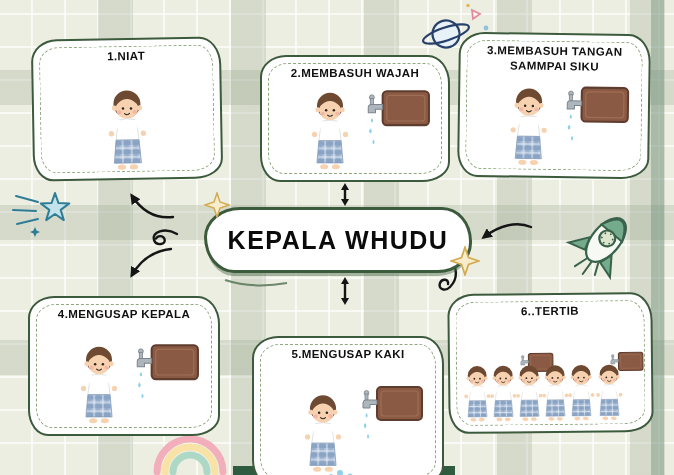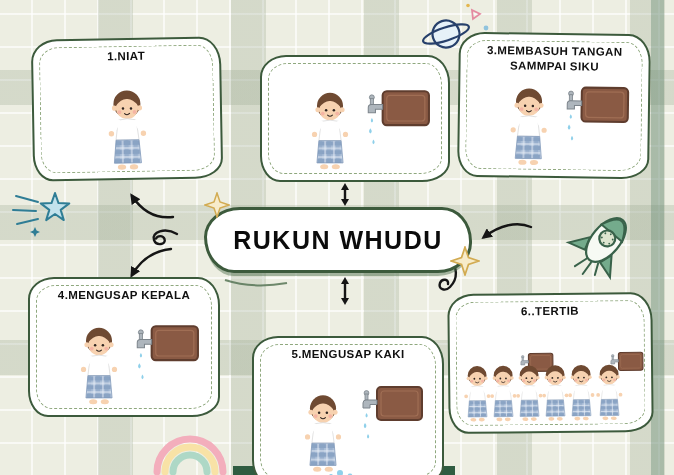--- a/index.html
+++ b/index.html
@@ -37,21 +37,21 @@
   }
   .scene{
     position:absolute; left:0; right:0; bottom:5px;
     display:flex; justify-content:center; z-index:2;
   }
   .scene-svg{ display:block; }
 
   .card-1{ left:32px;  top:38px;  width:190px; height:142px; transform:rotate(-1deg); }
   .card-2{ left:260px; top:55px;  width:190px; height:127px; }
   .card-3{ left:458px; top:33px;  width:192px; height:145px; transform:rotate(0.8deg); }
-  .card-4{ left:28px;  top:277px; width:192px; height:140px; }
+  .card-4{ left:28px;  top:296px; width:192px; height:140px; }
   .card-5{ left:252px; top:308px; width:192px; height:150px;margin-top:28px; }
   .card-6{ left:448px; top:293px; width:205px; height:140px; transform:rotate(-0.6deg); }
 
   .banner{
     position:absolute; left:204px; top:207px; width:268px; height:66px;
     background:#ffffff; border:3px solid #3c5a3c;
     border-radius:36px 30px 34px 30px / 30px 34px 30px 36px;
     display:flex; align-items:center; justify-content:center;
     z-index:4; box-shadow:0 5px 0 -2px rgba(74,107,74,0.45);
   }
@@ -197,20 +197,21 @@
     <h2 class="card-title">1.NIAT</h2>
     <div class="scene">
       <svg class="scene-svg" width="150" height="86" viewBox="0 0 150 86">
         <use href="#boy" x="45" y="0" width="60" height="86"></use>
       </svg>
     </div>
   </section>
 
   <section class="card card-2">
     <div class="dashed"></div>
+    <h2 class="card-title">2.MEMBASUH WAJAH</h2>
     <div class="scene">
       <svg class="scene-svg" width="160" height="88" viewBox="0 0 160 88">
         <use href="#tapboard" x="84" y="2" width="72" height="64"></use>
         <use href="#boy" x="26" y="2" width="58" height="84"></use>
       </svg>
     </div>
   </section>
 
   <section class="card card-3">
     <div class="dashed"></div>
@@ -261,16 +262,16 @@
         <use href="#boy" x="26" y="16" width="42" height="62"></use>
         <use href="#boy" x="52" y="16" width="42" height="62"></use>
         <use href="#boy" x="78" y="16" width="42" height="62"></use>
         <use href="#boy" x="104" y="16" width="42" height="62"></use>
         <use href="#boy" x="132" y="16" width="42" height="62"></use>
       </svg>
     </div>
   </section>
 
   <div class="banner">
-    <span class="banner-text">RUKUN WHUDU</span>
+    <span class="banner-text">KEPALA WHUDU</span>
   </div>
 
 </div>
 
 </body></html>

